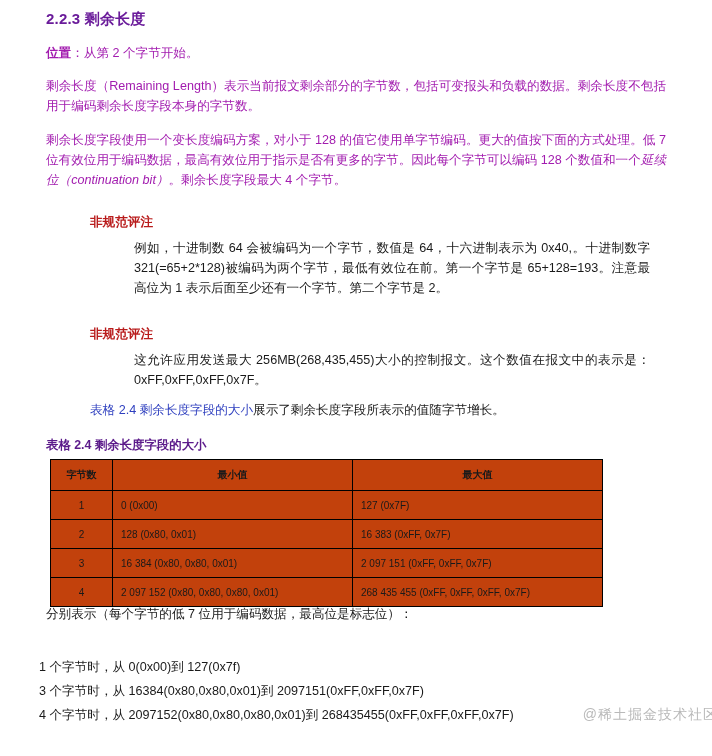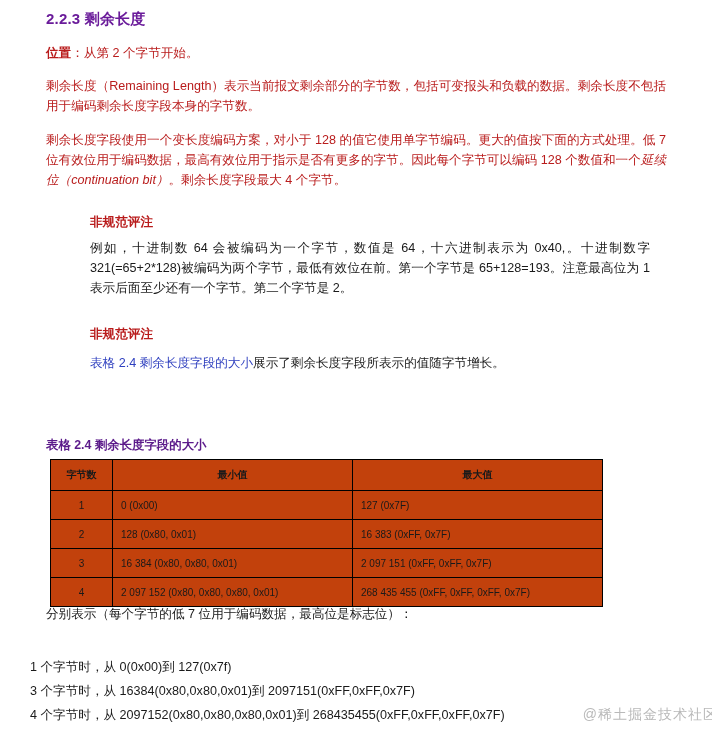--- a/index.html
+++ b/index.html
@@ -34,21 +34,21 @@
     white-space: nowrap;
   }
 
   
   .para {
     position: absolute;
     left: 46px;
     width: 620px;
     font-size: 12.6px;
     line-height: 20px;
-    color: #b91c1c;
+    color: #a21caf;
     text-align: justify;
   }
   .para b { font-weight: bold; }
   .para i { font-style: italic; }
 
   .position-line { top: 43px; }
   .para-remaining { top: 76px; }
   .para-varlen  { top: 130px; }
 
   
@@ -61,20 +61,21 @@
     font-size: 12.6px;
     font-weight: bold;
     color: #b91c1c;
     margin-bottom: 7px;
   }
   .note-body {
     font-size: 12.6px;
     line-height: 20px;
     color: #1a1a1a;
     text-align: justify;
+    margin-left: 44px;
   }
   .note-1 { top: 214px; }
   .note-2 { top: 326px; }
 
   .note-link {
     display: block;
     margin-top: 10px;
     font-size: 12.6px;
     line-height: 20px;
     color: #1a1a1a;
@@ -126,21 +127,21 @@
   .bottom-intro {
     position: absolute;
     left: 46px;
     top: 604px;
     font-size: 12.6px;
     line-height: 20px;
     white-space: nowrap;
   }
   .bottom-list {
     position: absolute;
-    left: 30px;
+    left: 39px;
     top: 655px;
     width: 640px;
   }
   .bottom-list .row {
     font-size: 12.6px;
     line-height: 24px;
     white-space: nowrap;
     color: #1a1a1a;
   }
 
@@ -182,20 +183,21 @@
     <span>剩余长度字段使用一个变长度编码方案，对小于 128 的值它使用单字节编码。更大的值按下面的方式处理。低 7 位有效位用于编码数据，最高有效位用于指示是否有更多的字节。因此每个字节可以编码 128 个数值和一个</span><i>延续位（continuation bit）</i><span>。剩余长度字段最大 4 个字节。</span>
   </div>
 
   <div class="note-block note-1">
     <div class="note-title">非规范评注</div>
     <div class="note-body">例如，十进制数 64 会被编码为一个字节，数值是 64，十六进制表示为 0x40,。十进制数字 321(=65+2*128)被编码为两个字节，最低有效位在前。第一个字节是 65+128=193。注意最高位为 1 表示后面至少还有一个字节。第二个字节是 2。</div>
   </div>
 
   <div class="note-block note-2">
     <div class="note-title">非规范评注</div>
+    <div class="note-body">这允许应用发送最大 256MB(268,435,455)大小的控制报文。这个数值在报文中的表示是：0xFF,0xFF,0xFF,0x7F。</div>
     <div class="note-link">
       <span class="lnk">表格 2.4 剩余长度字段的大小</span><span>展示了剩余长度字段所表示的值随字节增长。</span>
     </div>
   </div>
 
   <div class="table-caption">表格 2.4 剩余长度字段的大小</div>
 
   <table class="data-table">
     <colgroup>
       <col class="col-bytes">

